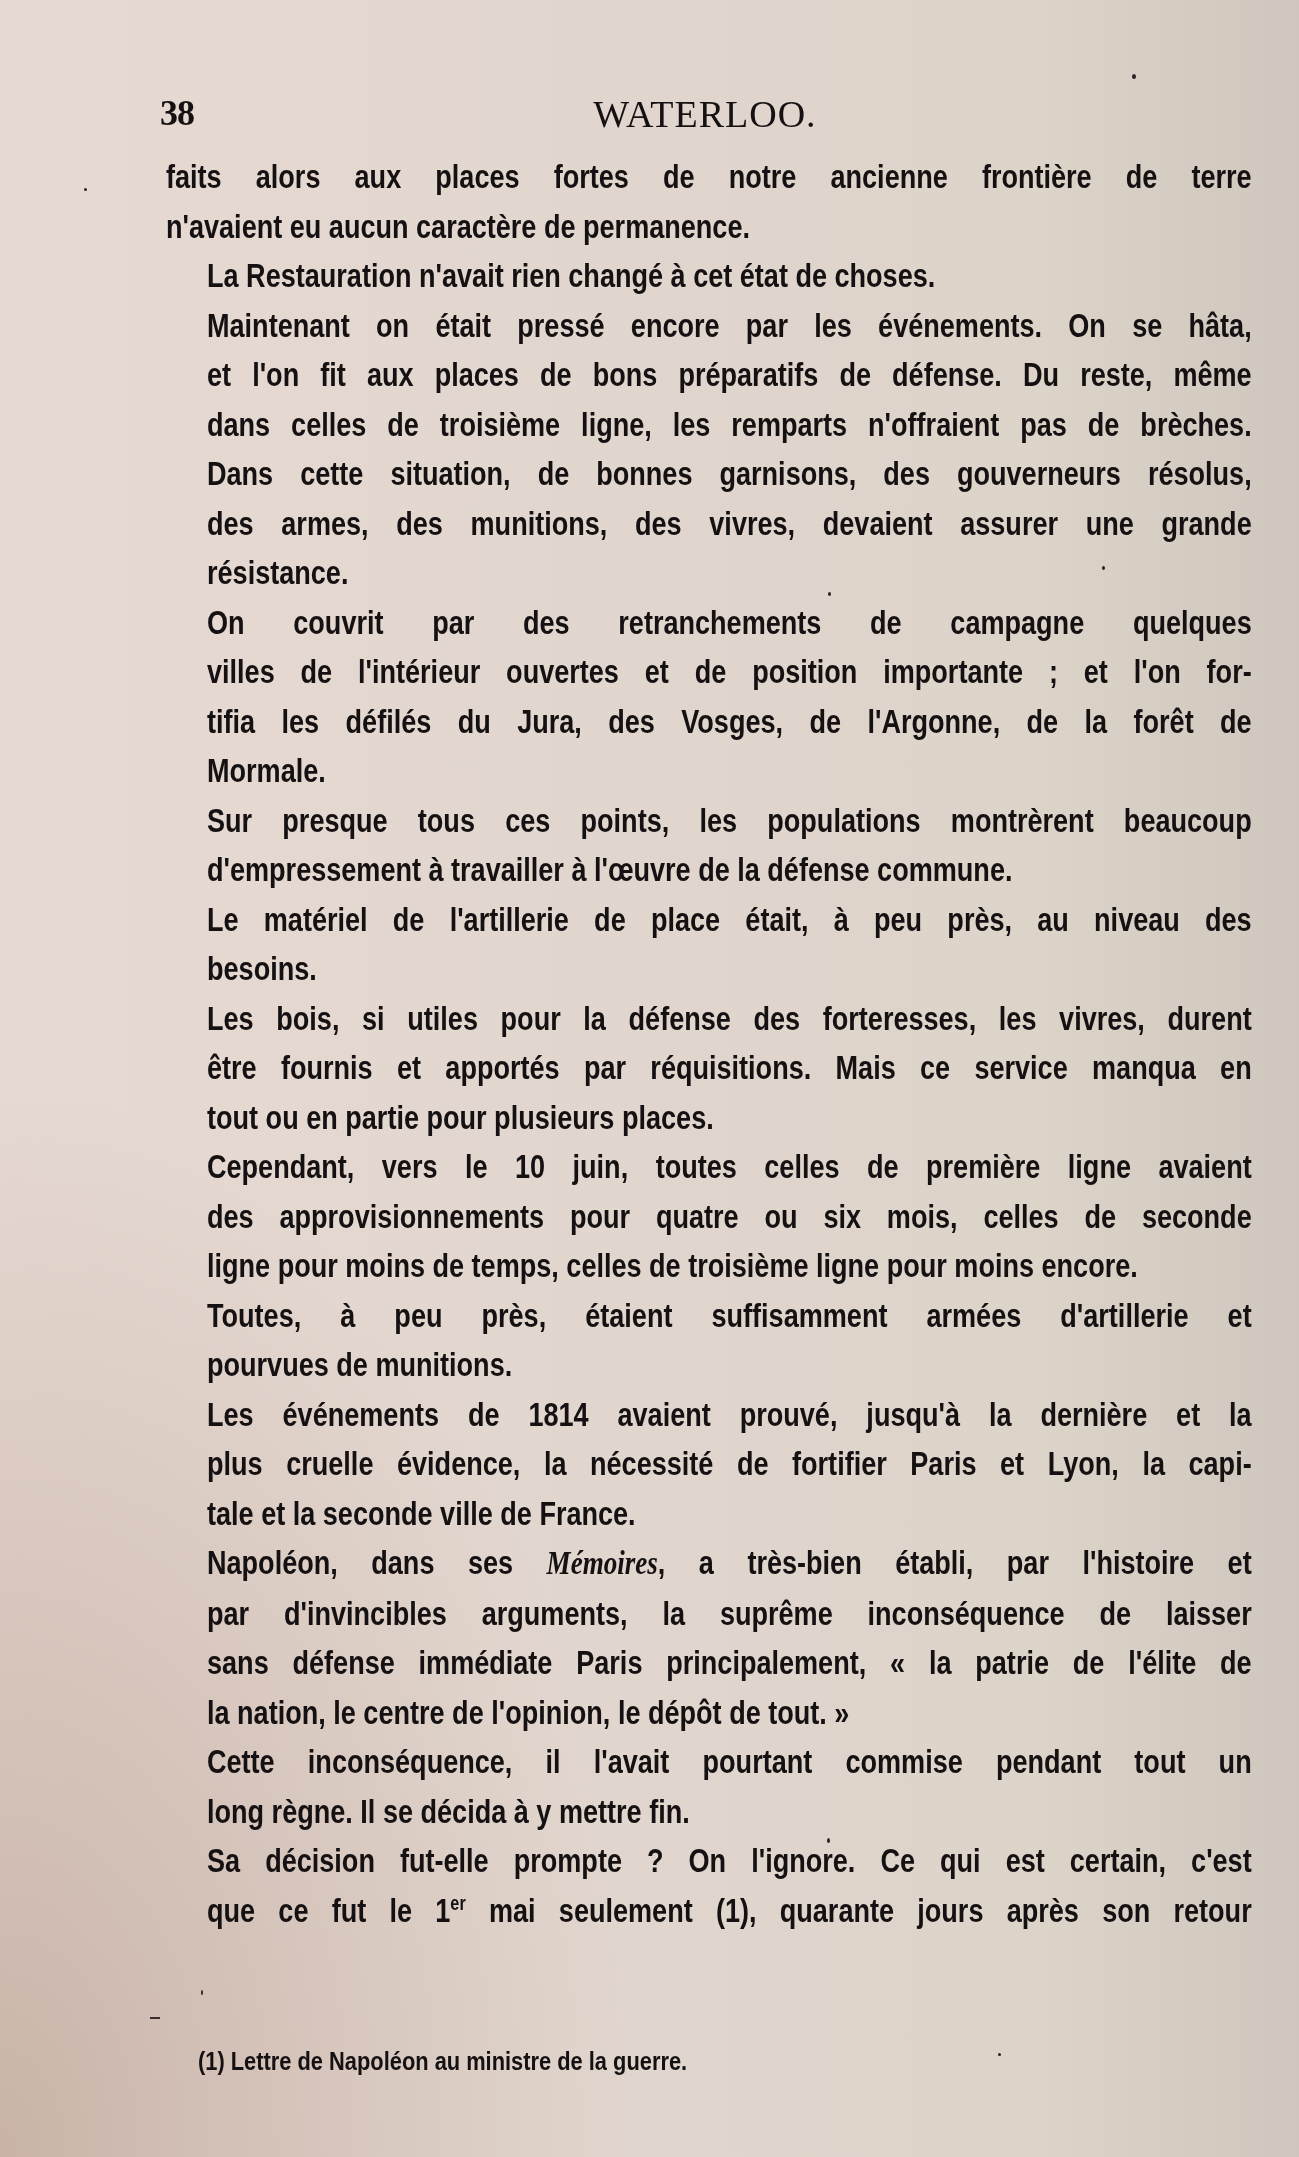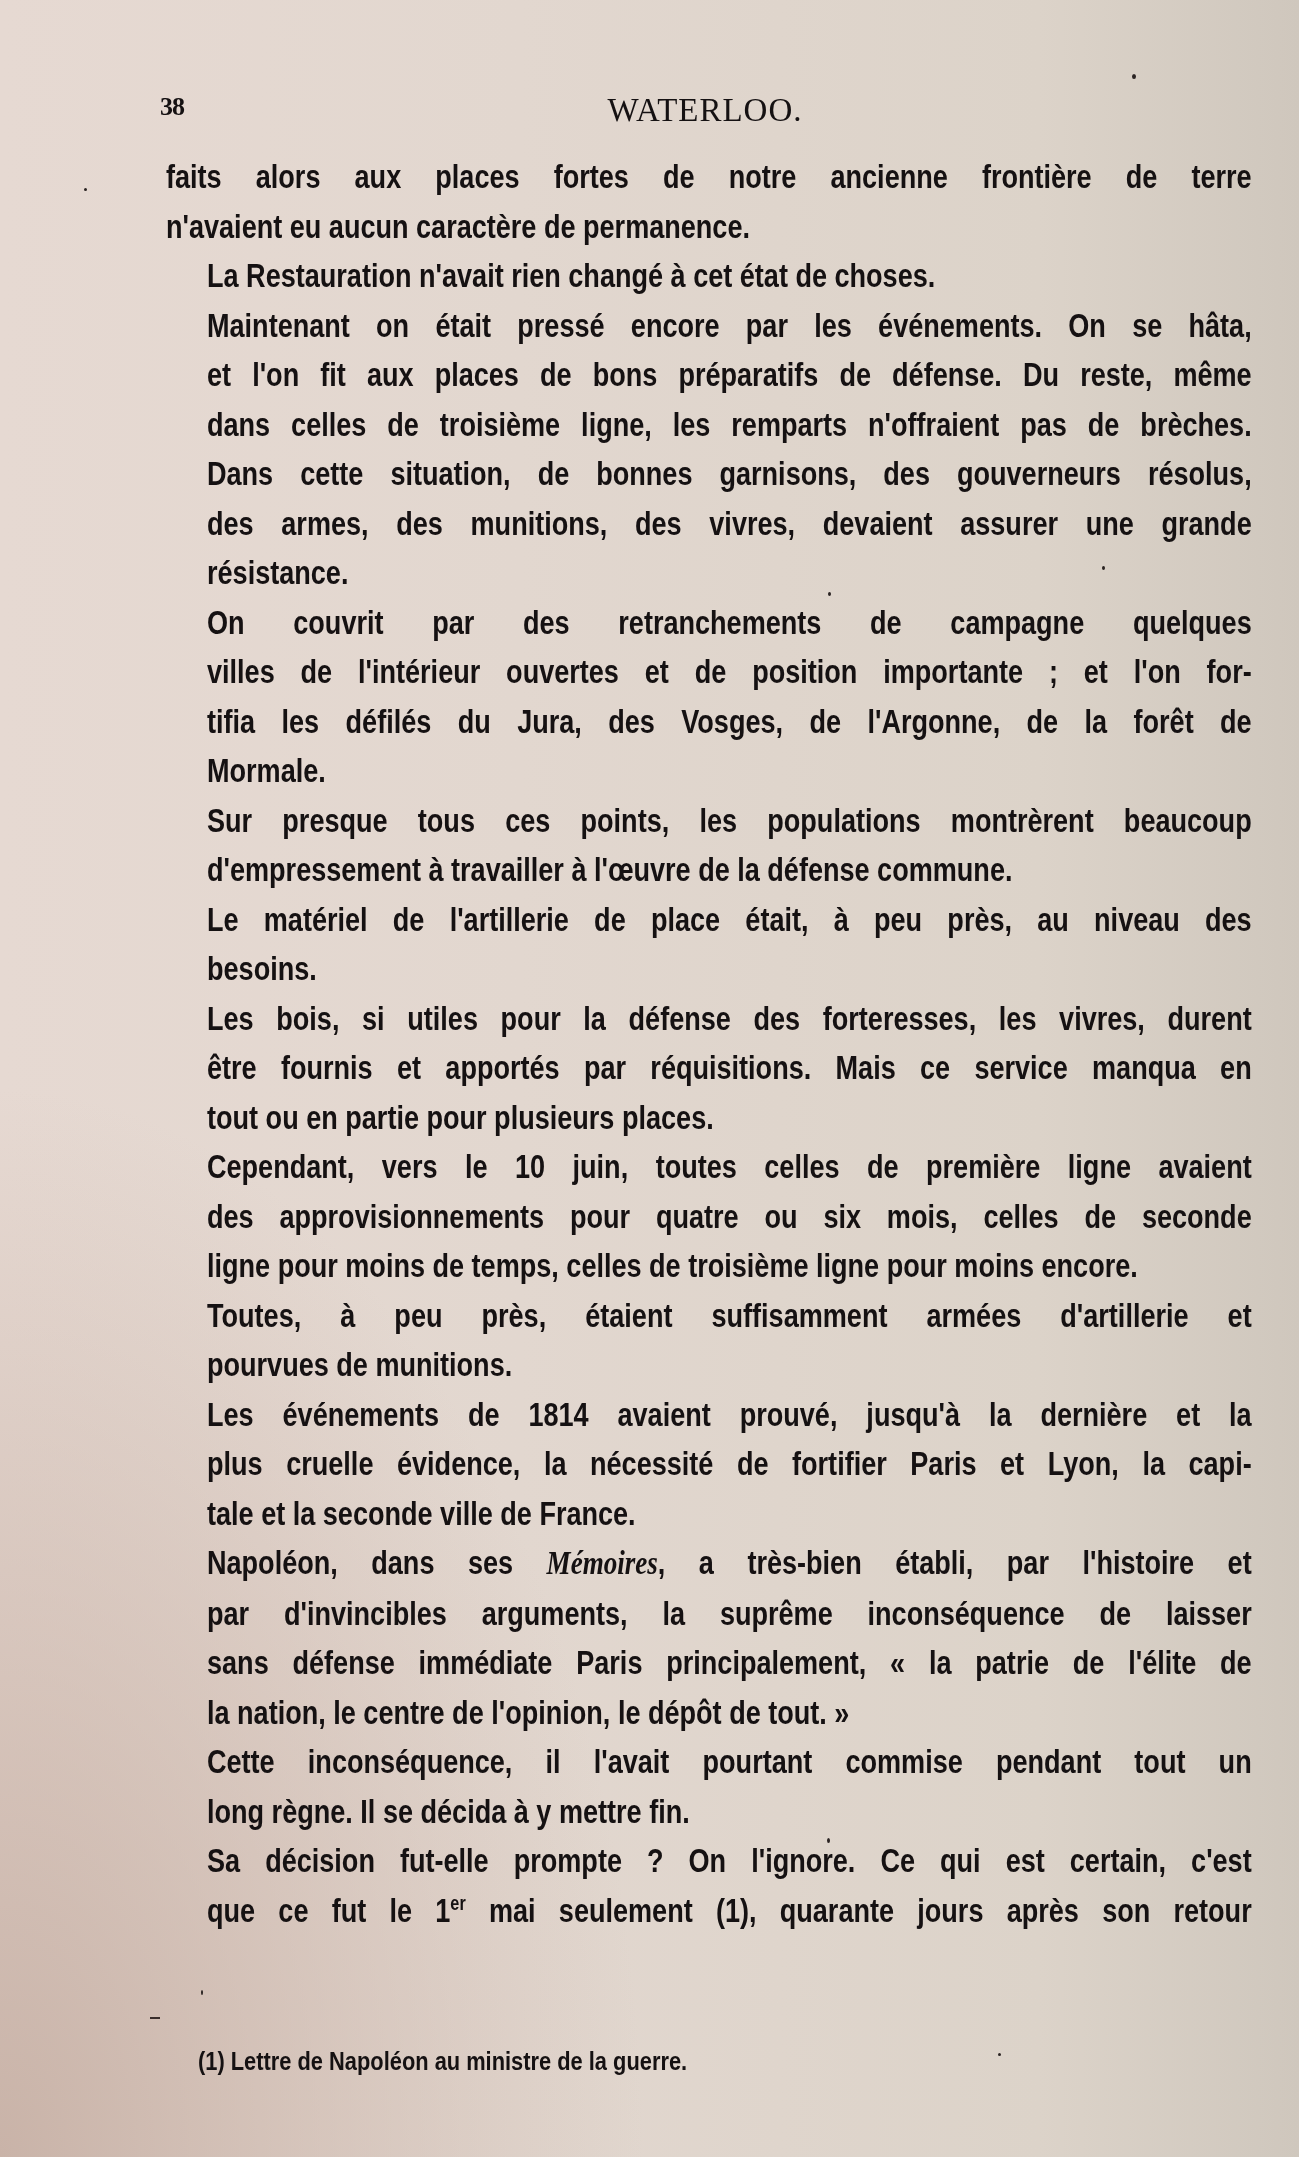--- a/index.html
+++ b/index.html
@@ -27,30 +27,30 @@
       position: absolute;
       top: 92px;
       left: 160px;
       width: 1090px;
       height: 50px;
     }
     .page-number {
       position: absolute;
       left: 0;
       top: 0;
-      font-size: 26px;
+      font-size: 36px;
       font-weight: bold;
       letter-spacing: -1px;
     }
     .running-title {
       position: absolute;
       left: 0; right: 0;
       text-align: center;
       top: 0;
-      font-size: 33px;
+      font-size: 38px;
       letter-spacing: 1px;
     }
     .body-text {
       position: absolute;
       top: 152px;
       left: 166px;
       width: 1086px;
       font-family: "Liberation Sans Narrow", "Liberation Sans", "DejaVu Sans", sans-serif;
       font-size: 33px;
       line-height: 49.5px;

